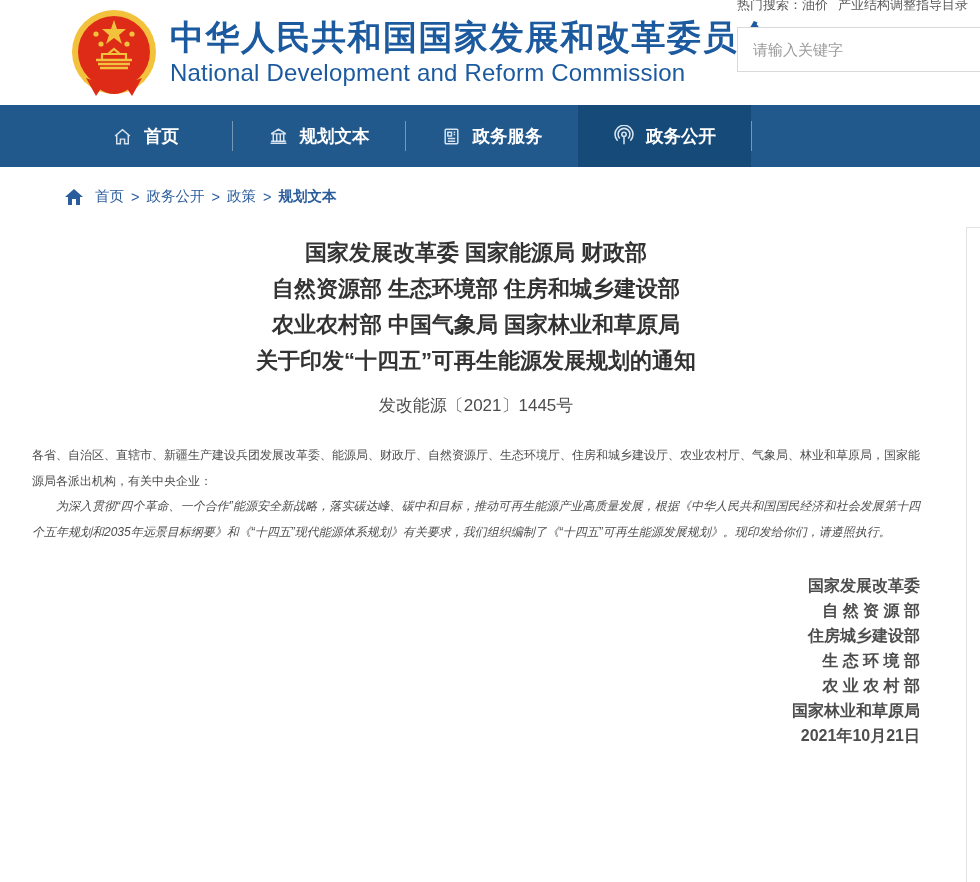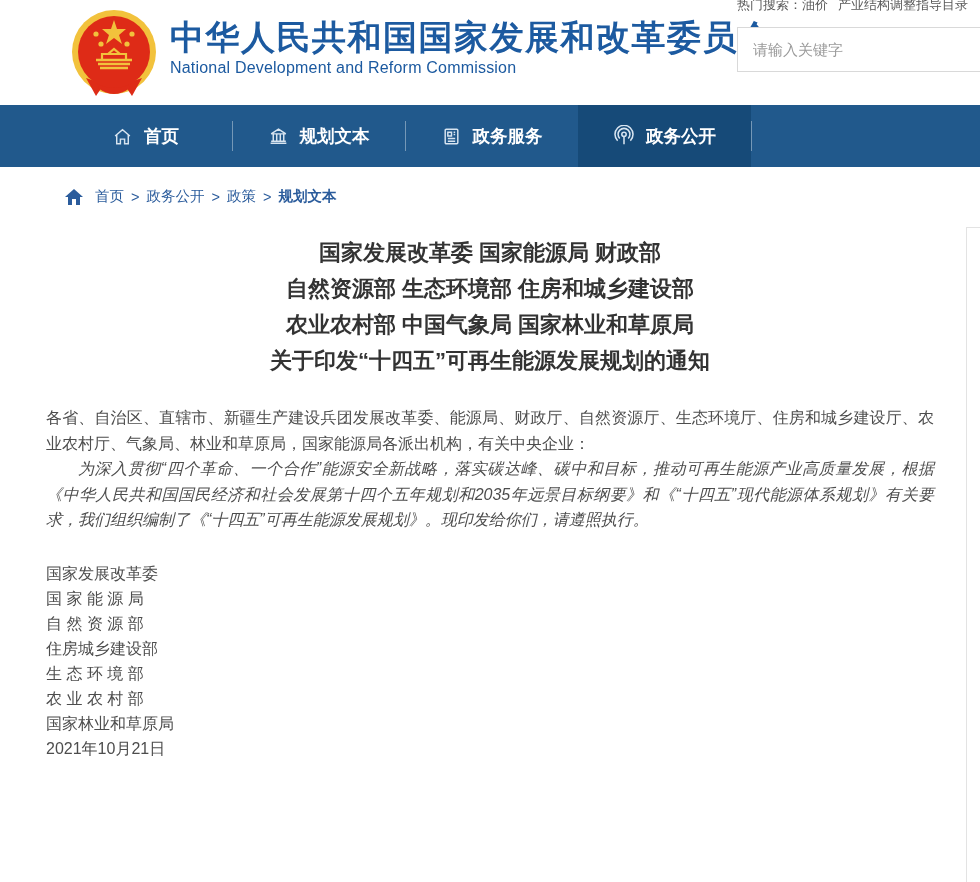--- a/index.html
+++ b/index.html
@@ -4,21 +4,21 @@
 <style>
   * { margin:0; padding:0; box-sizing:border-box; }
   body { background:#fff; font-family:"Liberation Sans","DejaVu Sans",sans-serif; }
   .page { position:relative; width:980px; height:882px; background:#fff; overflow:hidden; margin:0 auto; }
 
   
   .header { position:relative; height:105px; background:#fff; }
   .emblem { position:absolute; left:68px; top:8px; width:92px; height:92px; cursor:pointer; }
   .brand { position:absolute; left:170px; top:16px; }
   .brand-zh { font-size:34px; font-weight:bold; color:#1c5aa0; letter-spacing:1.5px; line-height:42px; white-space:nowrap; }
-  .brand-en { font-size:16px; color:#1c5aa0; margin-top:1px; letter-spacing:0.2px; white-space:nowrap; }
+  .brand-en { font-size:24px; color:#1c5aa0; margin-top:1px; letter-spacing:0.2px; white-space:nowrap; }
   .hot-search { position:absolute; left:737px; top:-4px; width:243px; overflow:hidden; white-space:nowrap; font-size:13px; color:#595959; line-height:18px; }
   .hot-search a { color:#595959; text-decoration:none; margin-right:10px; cursor:pointer; }
   .search-box { position:absolute; left:737px; top:27px; width:290px; height:45px; border:1px solid #d9d9d9; background:#fff; }
   .search-box input { width:100%; height:100%; border:none; outline:none; padding-left:15px; font-size:15px; color:#333; font-family:inherit; }
   .search-box input::placeholder { color:#9a9a9a; }
 
   
   .nav { display:flex; height:62px; background:#21598c; padding-left:59px; overflow:hidden; }
   .nav-item { width:173px; flex:0 0 173px; display:flex; align-items:center; justify-content:center; gap:11px; color:#fff; font-size:17.5px; font-weight:bold; position:relative; cursor:pointer; white-space:nowrap; }
   .nav-item.divider::before { content:""; position:absolute; left:0; top:16px; bottom:16px; width:1px; background:rgba(255,255,255,0.38); }
@@ -26,26 +26,26 @@
   .nav-item svg { flex:0 0 auto; }
 
   
   .breadcrumb { display:flex; align-items:center; margin:20px 0 0 64px; font-size:14.5px; color:#2b5c9c; gap:7px; }
   .breadcrumb a { color:#2b5c9c; text-decoration:none; cursor:pointer; }
   .breadcrumb .sep { color:#2b5c9c; }
   .breadcrumb .current { font-weight:bold; }
   .breadcrumb svg { margin-right:4px; }
 
   
-  .doc { width:888px; margin-left:46px; }
+  .doc { width:888px; margin-left:32px; }
   .doc-title { margin-top:29px; text-align:center; font-size:22px; font-weight:bold; color:#333; line-height:36px; }
   .doc-number { margin-top:15px; text-align:center; font-size:17px; color:#4d4d4d; }
-  .doc-body { margin-top:26px; font-size:16px; color:#4d4d4d; line-height:25.5px; text-align:justify; }
+  .doc-body { margin-top:26px; font-size:12px; color:#4d4d4d; line-height:25.5px; text-align:justify; }
   .doc-body p.indent { text-indent:2em;font-style:italic; }
-  .signature { margin-top:28px; text-align:left; font-size:16px; color:#4d4d4d; line-height:25px; }
+  .signature { margin-top:28px; text-align:right; font-size:16px; color:#4d4d4d; line-height:25px;font-weight:bold; }
   .signature div { white-space:pre; }
 
   
   .right-panel { position:absolute; left:966px; top:227px; width:14px; height:655px; background:#fff; border-left:1px solid #e3e3e3; border-top:1px solid #e3e3e3; }
 </style>
 </head>
 <body>
 
 <div class="page">
 
@@ -126,27 +126,27 @@
     <span class="current">规划文本</span>
   </div>
 
   <div class="doc">
     <div class="doc-title">
       <div>国家发展改革委 国家能源局 财政部</div>
       <div>自然资源部 生态环境部 住房和城乡建设部</div>
       <div>农业农村部 中国气象局 国家林业和草原局</div>
       <div>关于印发“十四五”可再生能源发展规划的通知</div>
     </div>
+    <div class="doc-number">发改能源〔2021〕1445号</div>
     <div class="doc-body">
       <p>各省、自治区、直辖市、新疆生产建设兵团发展改革委、能源局、财政厅、自然资源厅、生态环境厅、住房和城乡建设厅、农业农村厅、气象局、林业和草原局，国家能源局各派出机构，有关中央企业：</p>
       <p class="indent">为深入贯彻“四个革命、一个合作”能源安全新战略，落实碳达峰、碳中和目标，推动可再生能源产业高质量发展，根据《中华人民共和国国民经济和社会发展第十四个五年规划和2035年远景目标纲要》和《“十四五”现代能源体系规划》有关要求，我们组织编制了《“十四五”可再生能源发展规划》。现印发给你们，请遵照执行。</p>
     </div>
     <div class="signature">
       <div>国家发展改革委</div>
-      <div>国 家 能 源 局</div>
       <div>自 然 资 源 部</div>
       <div>住房城乡建设部</div>
       <div>生 态 环 境 部</div>
       <div>农 业 农 村 部</div>
       <div>国家林业和草原局</div>
       <div>2021年10月21日</div>
     </div>
   </div>
 
   <div class="right-panel"></div>

